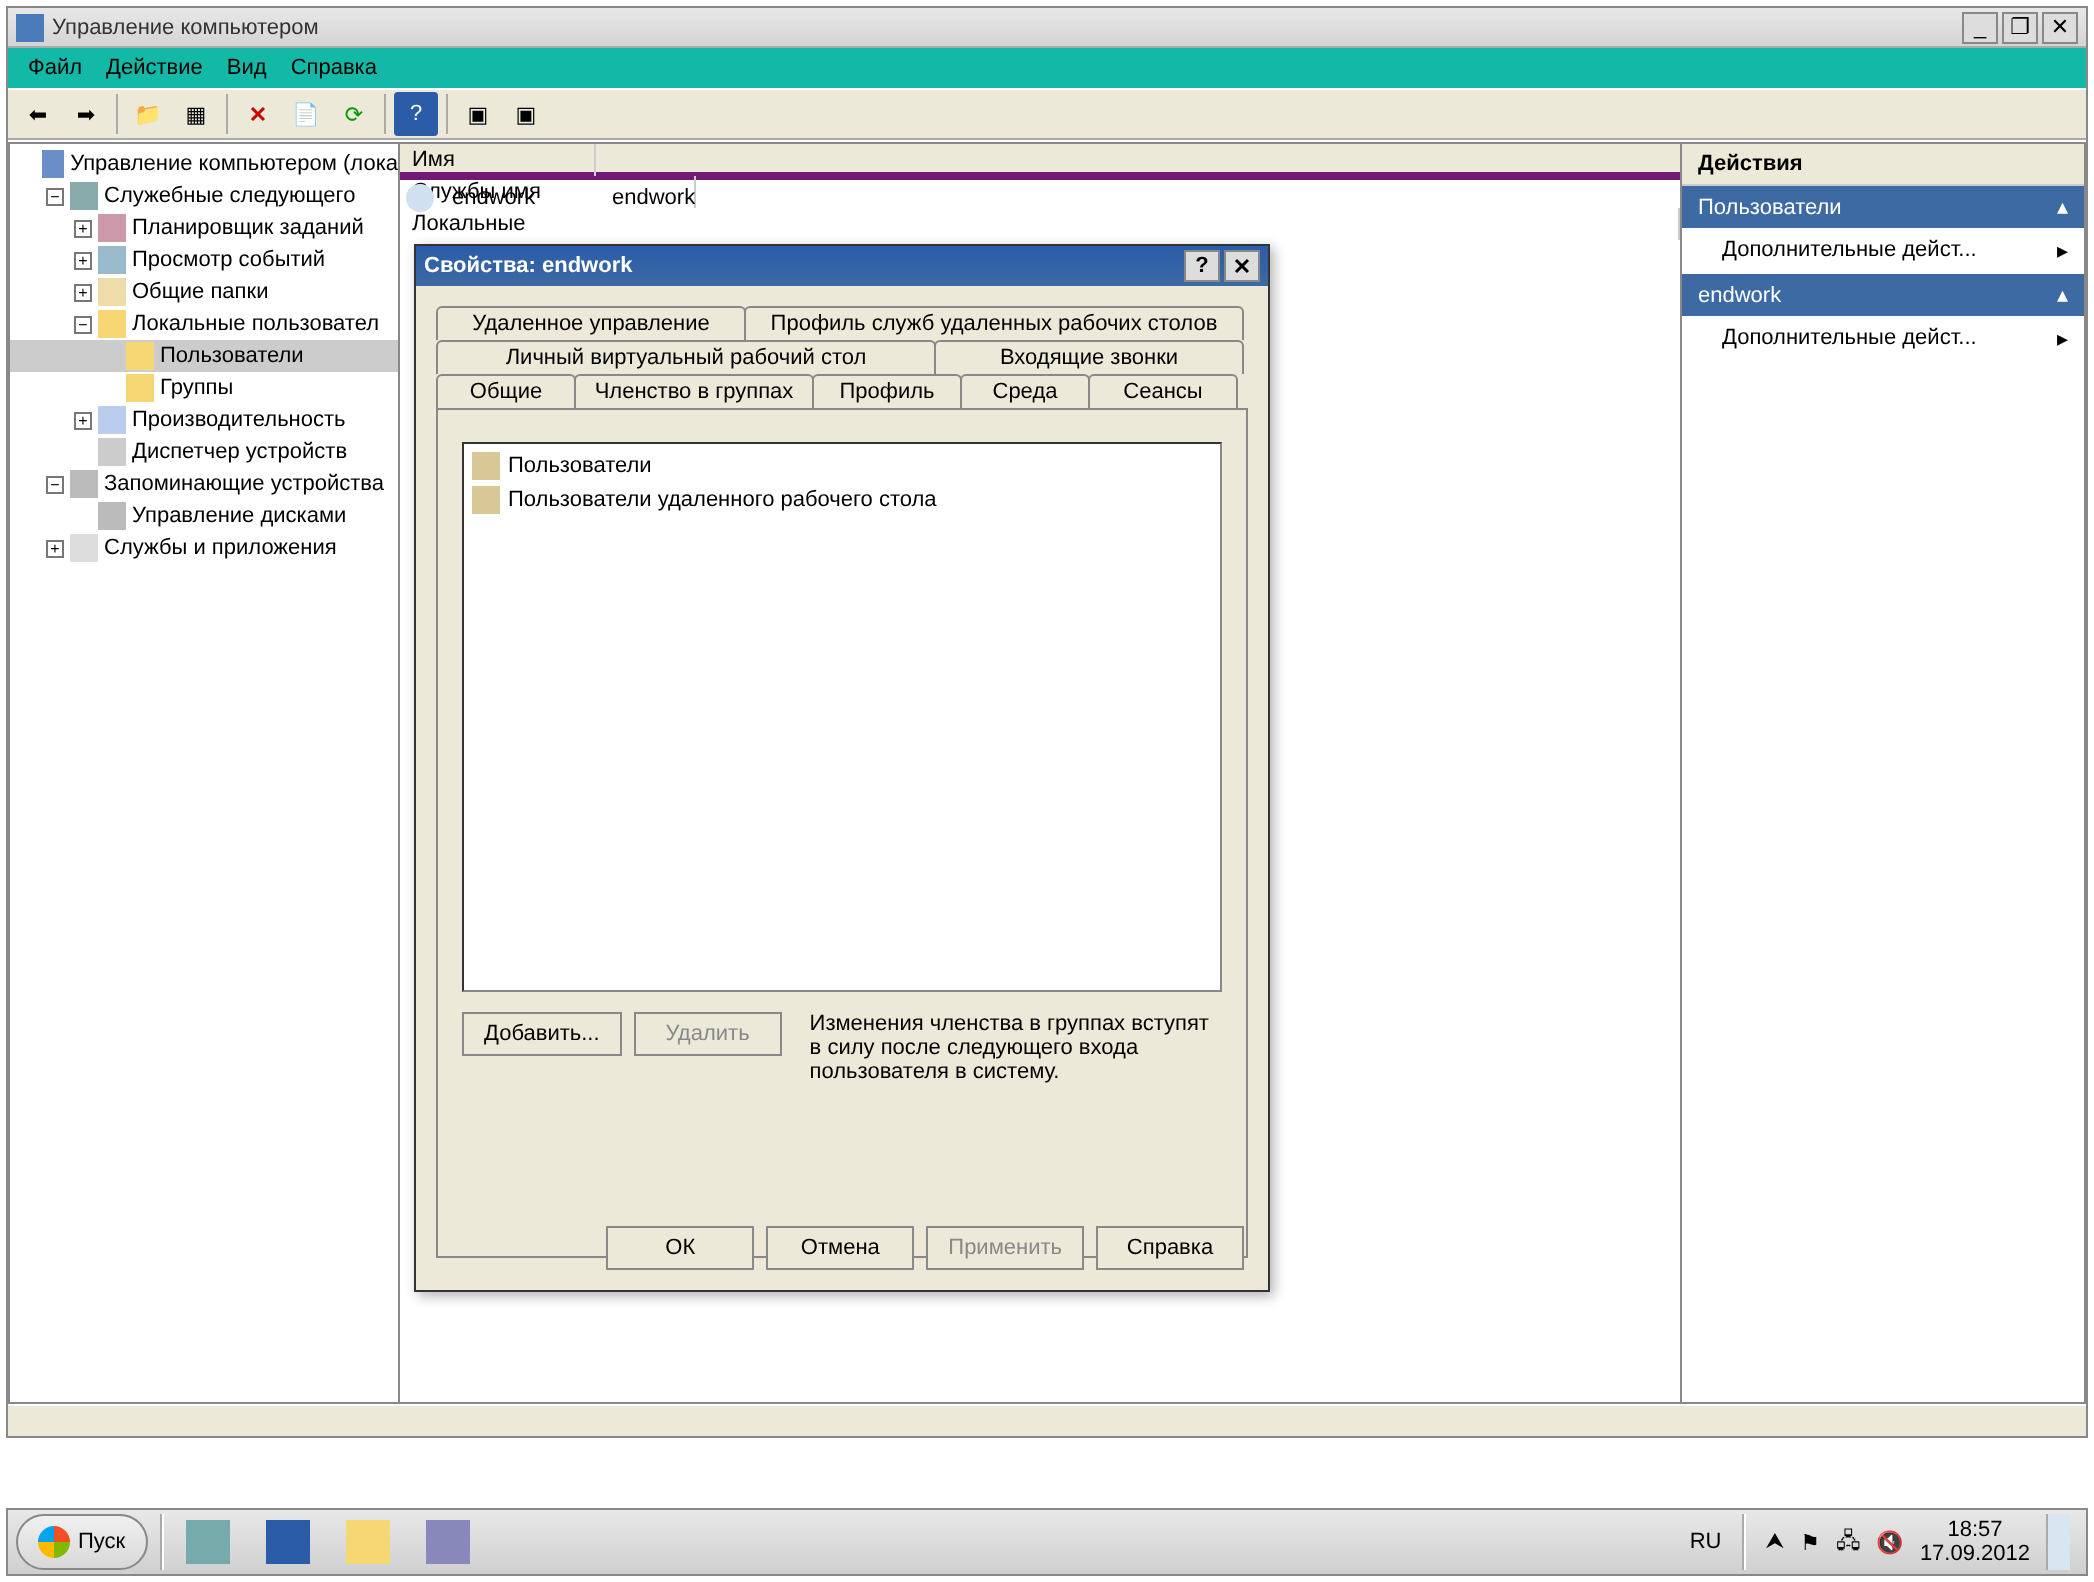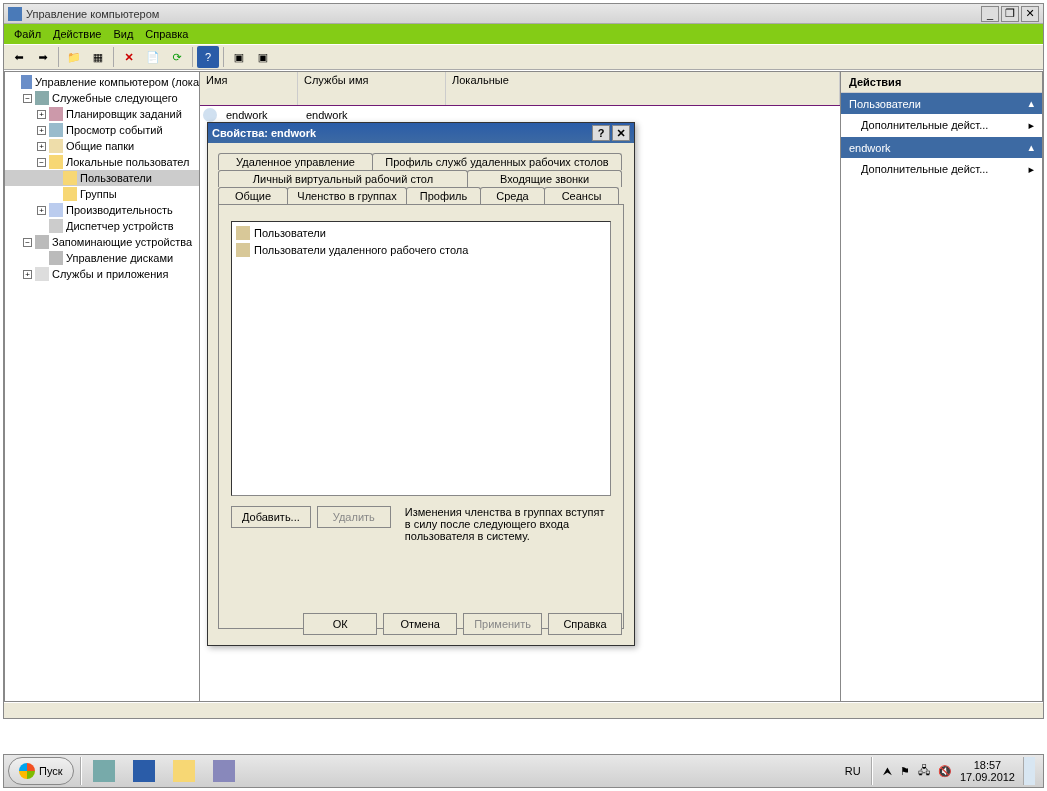--- a/index.html
+++ b/index.html
@@ -4,38 +4,38 @@
 <style>
 * { box-sizing: border-box; margin: 0; padding: 0; }
 body { font-family: Tahoma, sans-serif; font-size: 11px; background: #fff; width: 1047px; height: 791px; position: relative; overflow: hidden; }
 
 .window { position: absolute; left: 3px; top: 3px; width: 1041px; height: 716px; border: 1px solid #888; background: #ece9d8; display: flex; flex-direction: column; }
 .titlebar { height: 20px; background: linear-gradient(#e8e8e8, #d4d4d4); display: flex; align-items: center; padding: 0 4px; border-bottom: 1px solid #aaa; }
 .titlebar .icon { width: 14px; height: 14px; background: #4a7ab8; margin-right: 4px; }
 .titlebar .title { flex: 1; color: #333; }
 .titlebar .ctrl { width: 18px; height: 16px; border: 1px solid #888; background: #ddd; margin-left: 2px; display: flex; align-items: center; justify-content: center; cursor: pointer; font-family: Arial; }
 
-.menubar { height: 20px; display: flex; align-items: center; padding: 0 10px; gap: 12px; background: #84cc16; }
+.menubar { height: 20px; display: flex; align-items: center; padding: 0 10px; gap: 12px; background: #14b8a6; }
 .menubar span { cursor: pointer; }
 
 .toolbar { height: 26px; display: flex; align-items: center; padding: 0 4px; gap: 2px; background: #ece9d8; border-top: 1px solid #fff; border-bottom: 1px solid #aaa; }
 .tbtn { width: 22px; height: 22px; border: 1px solid transparent; display: flex; align-items: center; justify-content: center; cursor: pointer; border-radius: 2px; }
 .tsep { width: 1px; height: 20px; background: #aaa; margin: 0 2px; }
 
 .body3 { flex: 1; display: flex; border-top: 1px solid #fff; }
 .tree { width: 196px; background: #fff; border: 1px solid #888; margin: 0; padding: 2px 0; overflow: hidden; }
 .tree .row { display: flex; align-items: center; height: 16px; white-space: nowrap; cursor: pointer; }
 .tree .exp { width: 9px; height: 9px; border: 1px solid #777; font-size: 8px; line-height: 7px; text-align: center; margin-right: 3px; background: #fff; }
 .tree .noexp { width: 9px; margin-right: 3px; }
 .tree .ic { width: 14px; height: 14px; margin-right: 3px; display: inline-block; }
 .tree .sel { background: #ccc; }
 .ind0 { padding-left: 16px; } .ind1 { padding-left: 18px; } .ind2 { padding-left: 32px; } .ind3 { padding-left: 46px; }
 
 .middle { flex: 1; border: 1px solid #888; border-left: none; background: #fff; display: flex; flex-direction: column; position: relative; }
-.listhdr { height: 34px; display: flex; background: #ece9d8; border-bottom: 1px solid #701a75; }
+.listhdr { height: 18px; display: flex; background: #ece9d8; border-bottom: 4px solid #701a75; flex-direction: column; }
 .listhdr div { padding: 2px 6px; border-right: 1px solid #ccc; cursor: pointer; }
 .listrow { display: flex; height: 18px; align-items: center; }
 .listrow .cell { padding: 0 6px; }
 .listrow .ic { width: 14px; height: 14px; margin: 0 3px; }
 
 .actions { width: 202px; border: 1px solid #888; border-left: none; background: #fff; }
 .actions .hdr { background: #ece9d8; padding: 4px 8px; font-weight: bold; border-bottom: 1px solid #ccc; }
 .actions .sec { background: #3d6aa3; color: #fff; padding: 4px 8px; display: flex; justify-content: space-between; align-items: center; }
 .actions .item { padding: 5px 8px 5px 20px; display: flex; justify-content: space-between; cursor: pointer; }
 

